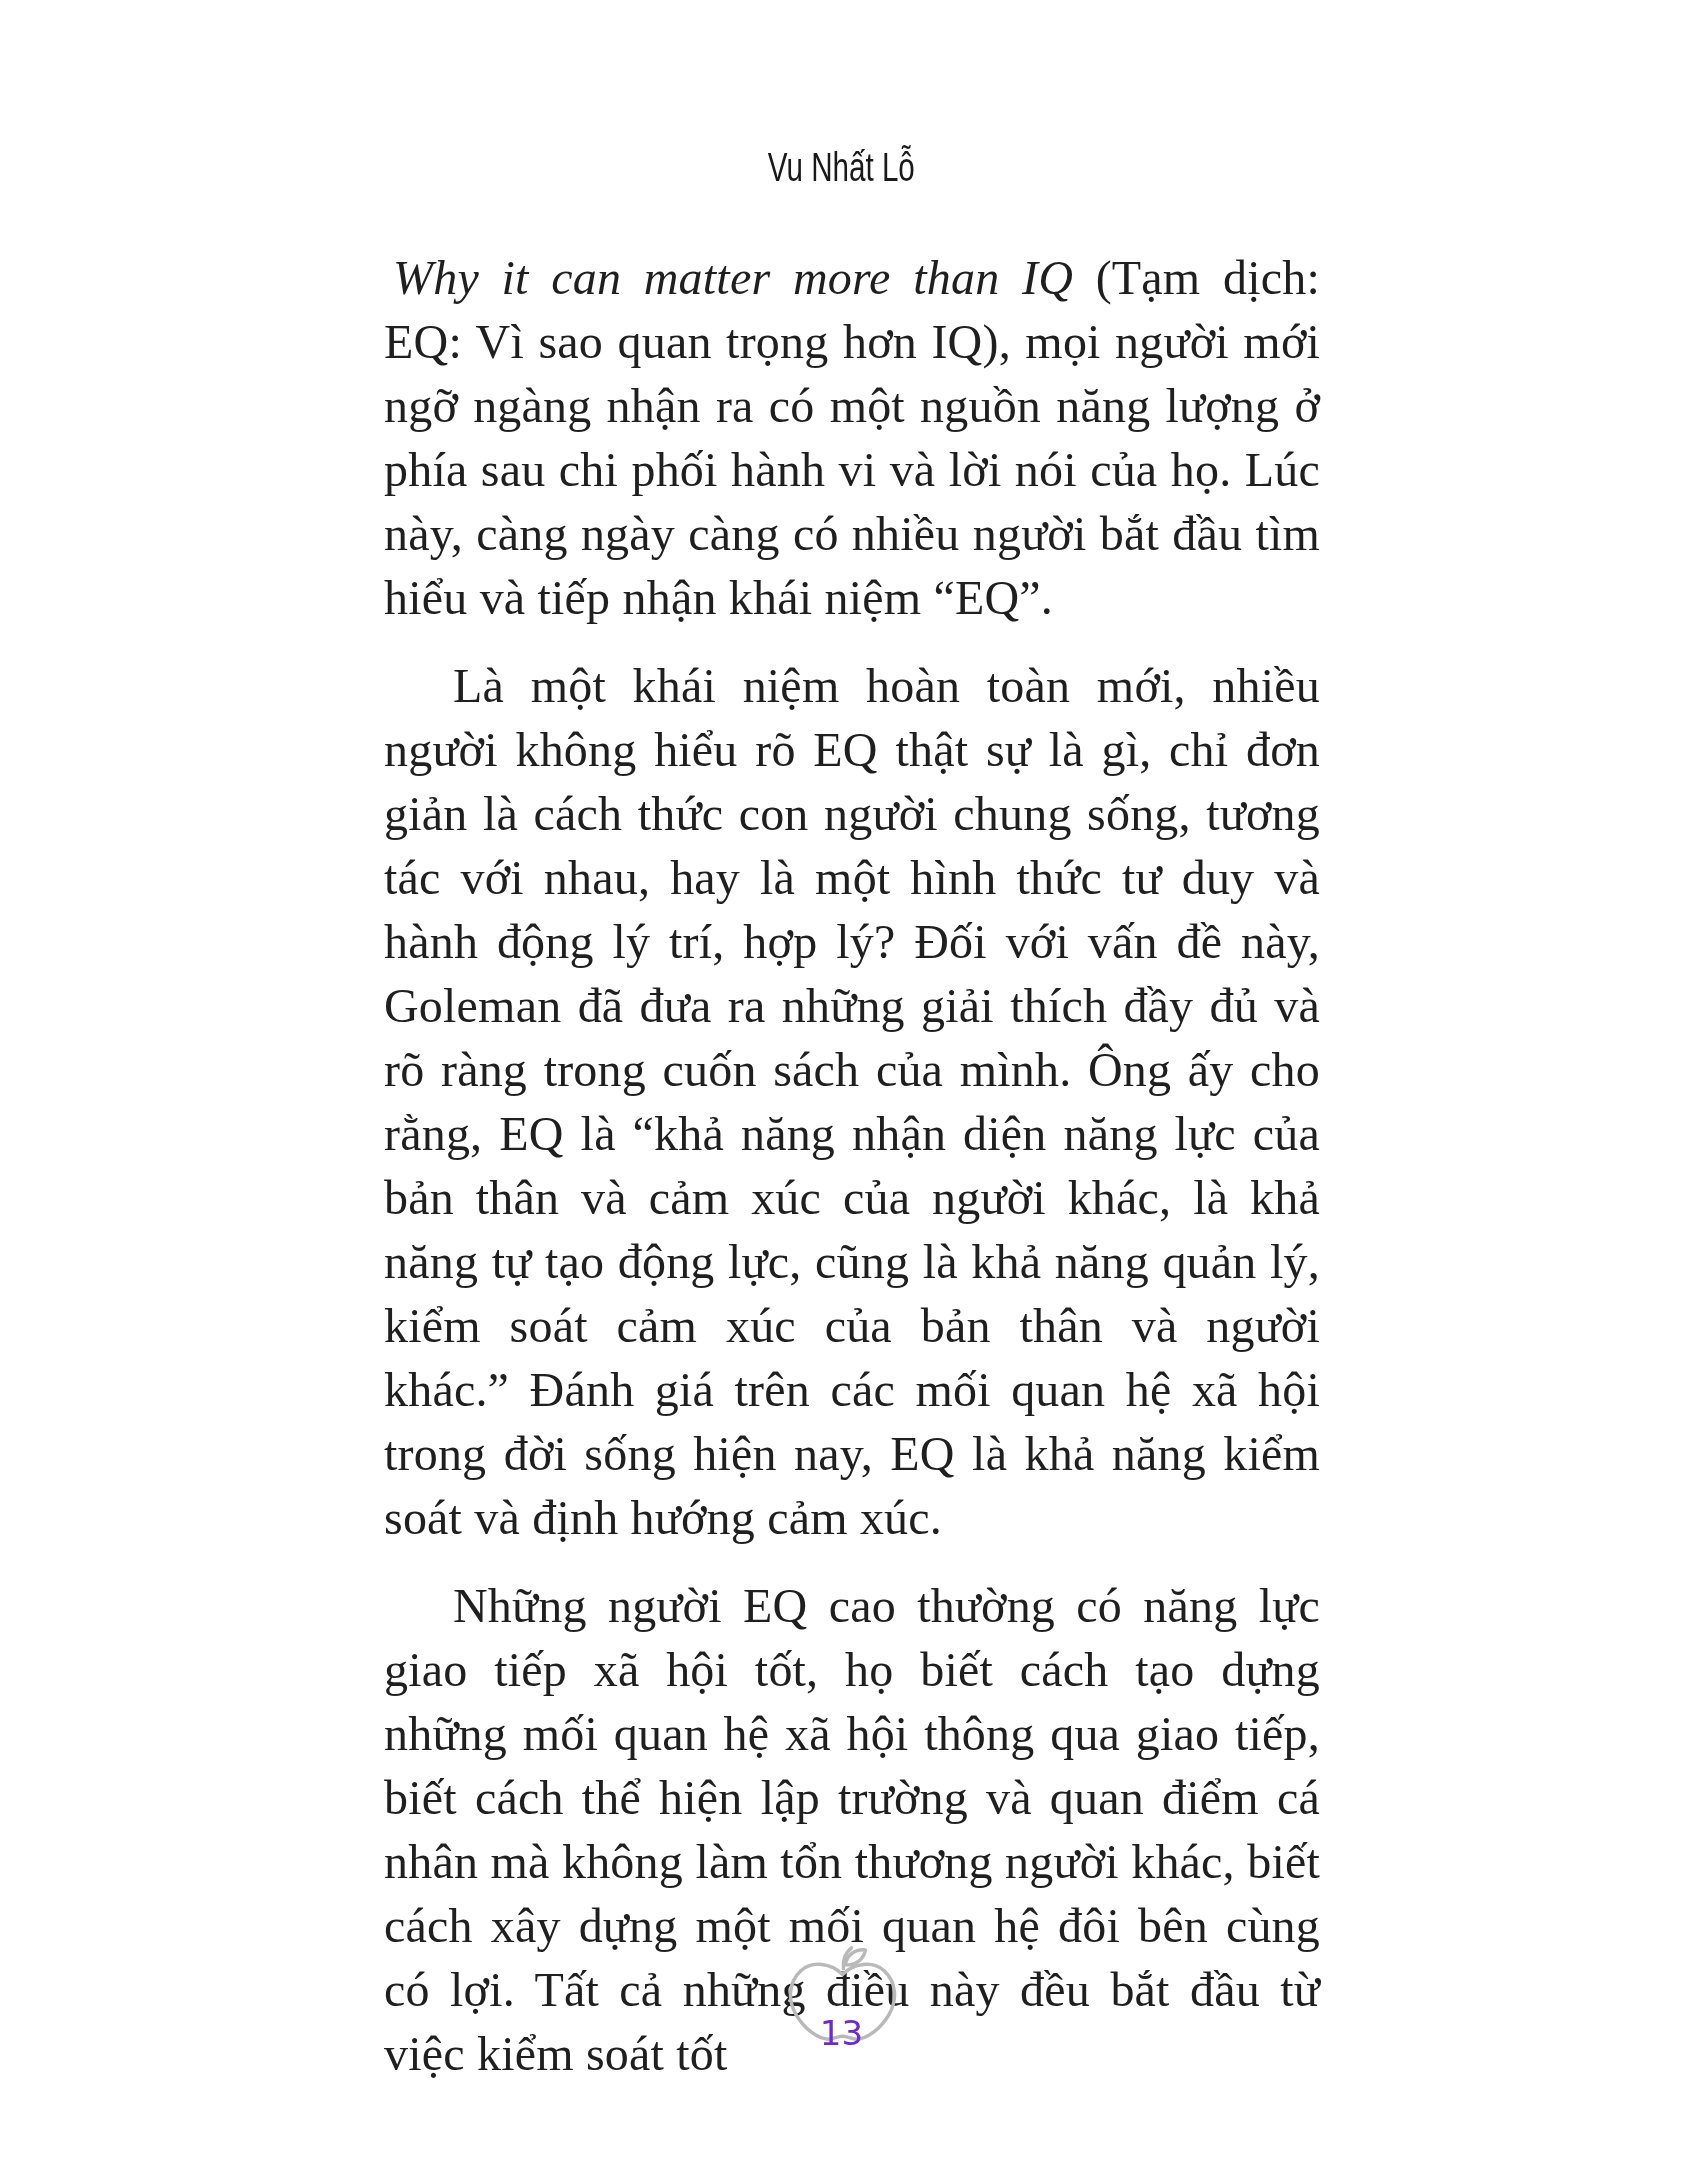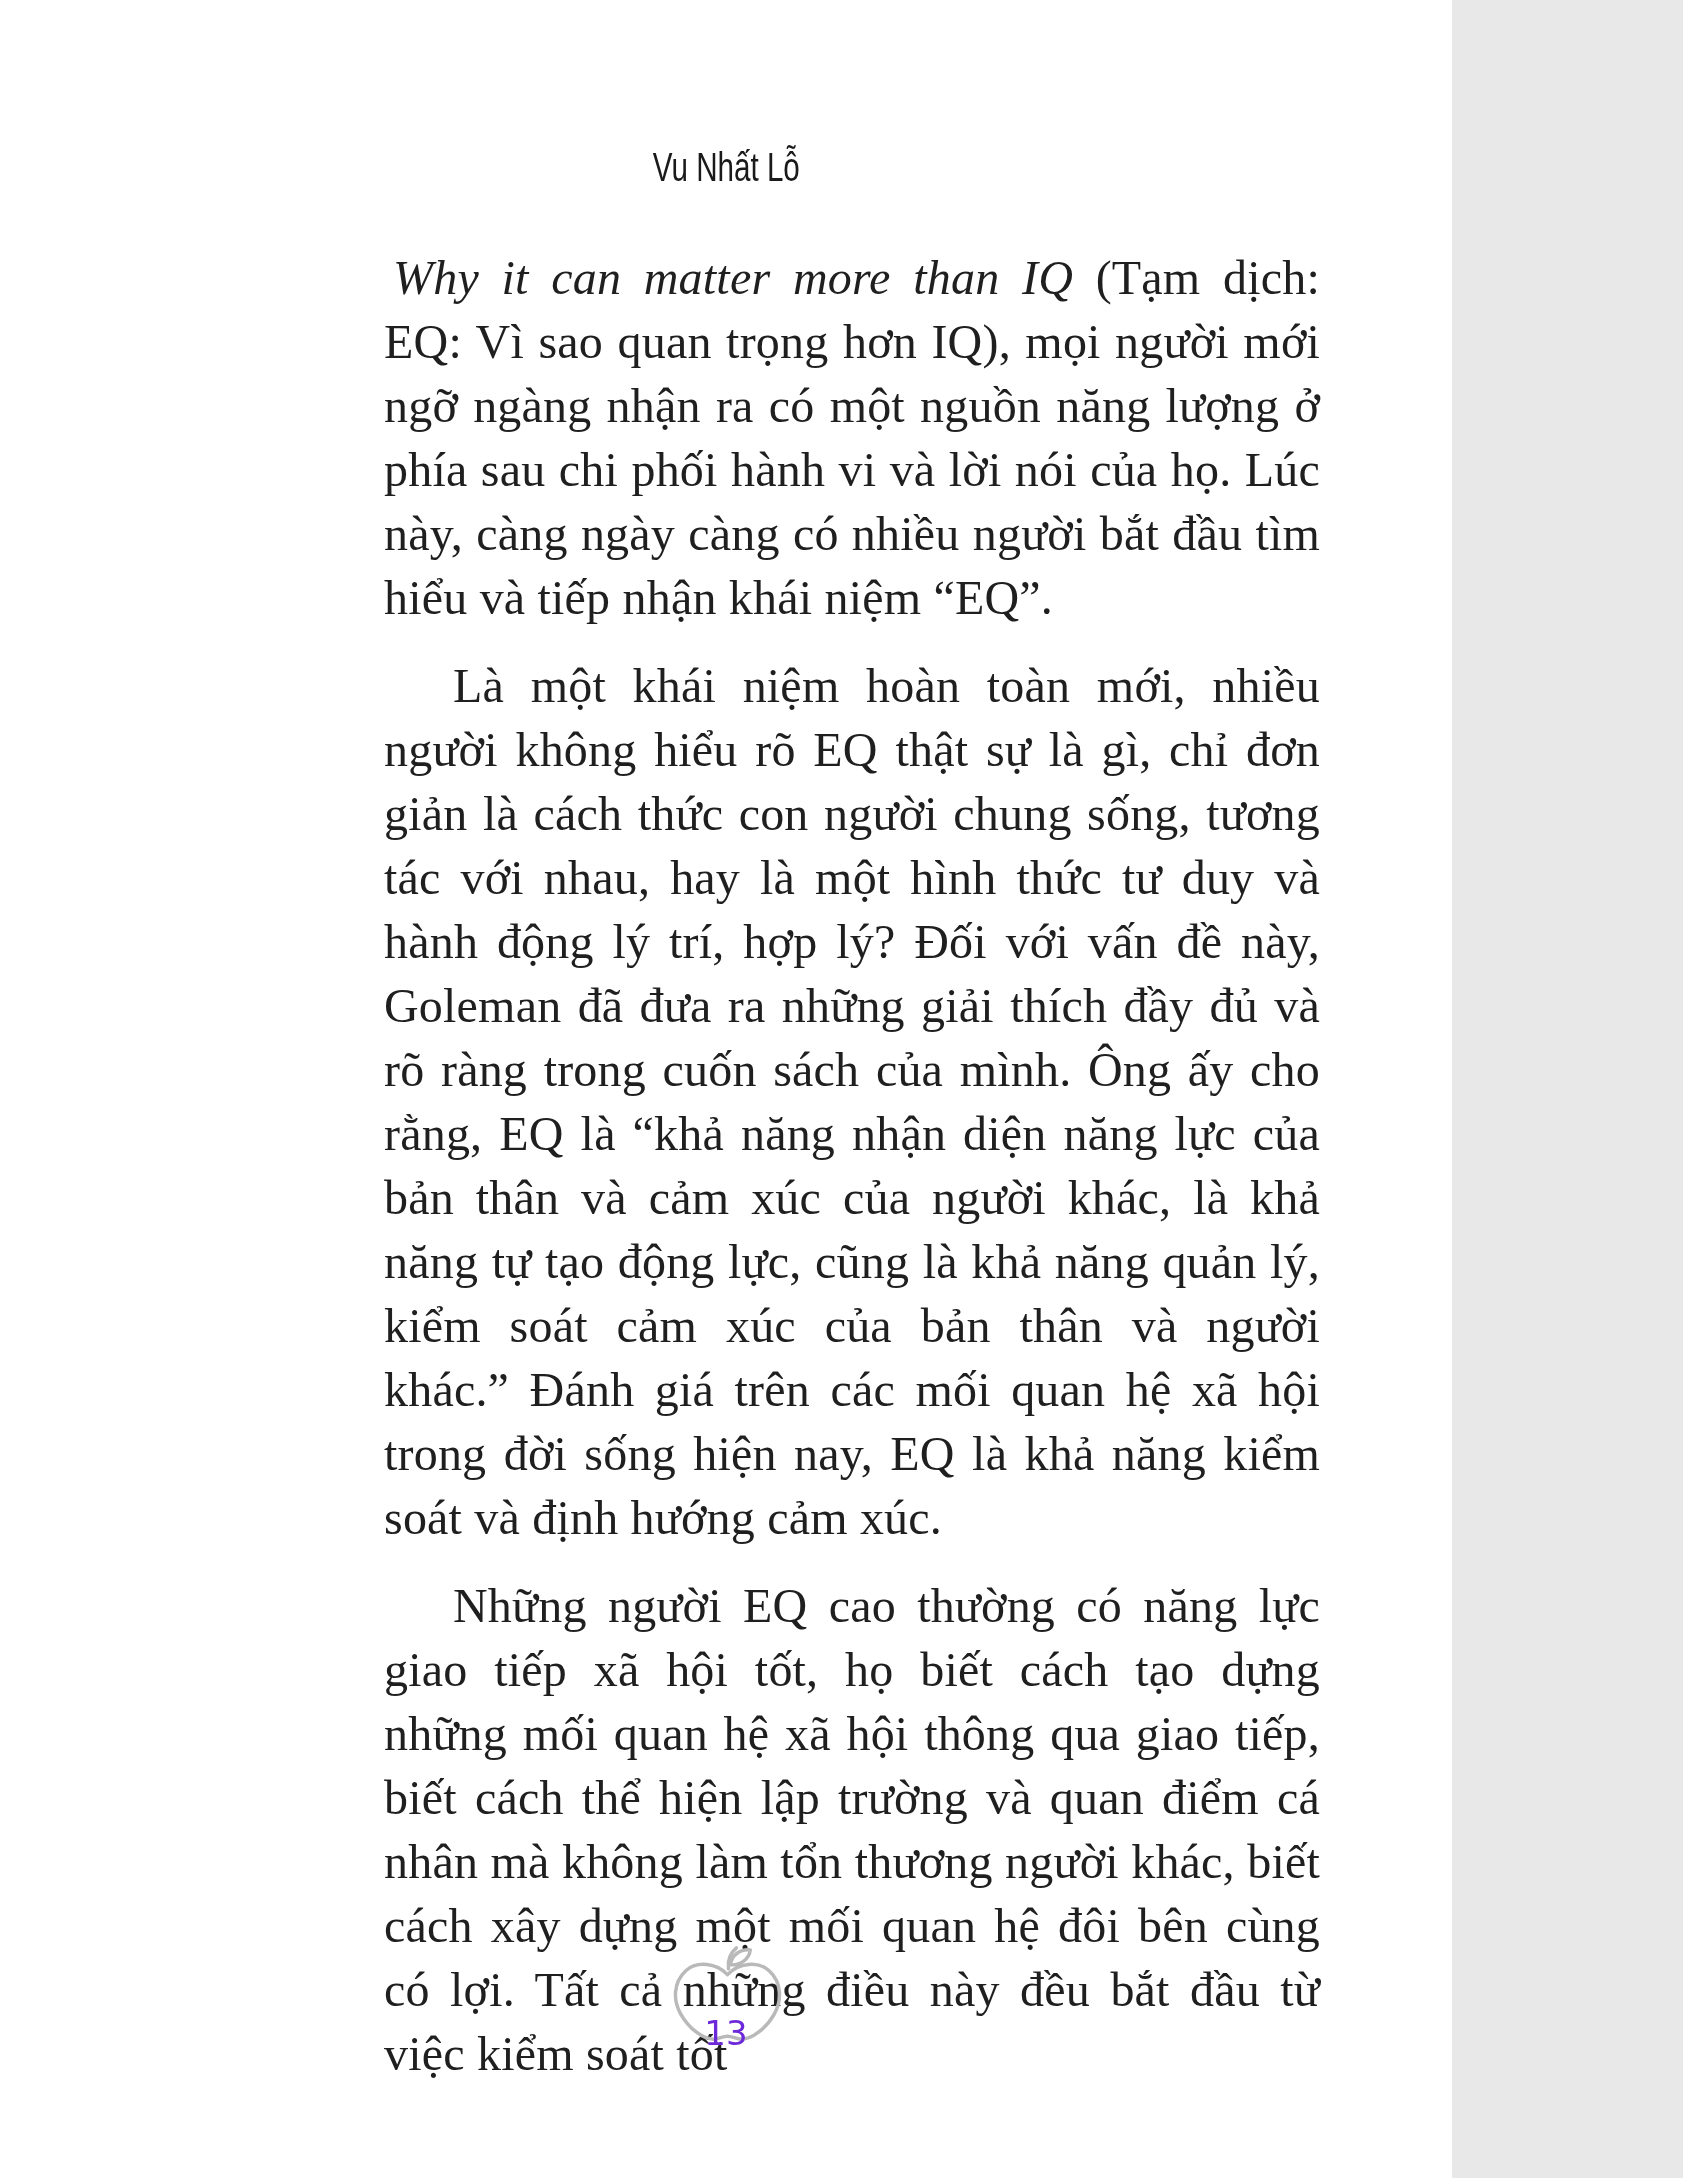--- a/index.html
+++ b/index.html
@@ -3,21 +3,21 @@
 <meta charset="utf-8">
 <title>Book page</title>
 <style>
   html, body {
     margin: 0;
     padding: 0;
     background: #e8e8e8;
   }
   .page {
     position: relative;
-    width: 1452px;
+    width: 1683px;
     height: 2178px;
     background: #ffffff;
     overflow: hidden;
     font-family: "Liberation Serif", "DejaVu Serif", serif;
     color: #1f1f1f;
   }
   
   .running-header {
     position: absolute;
     top: 145px;

